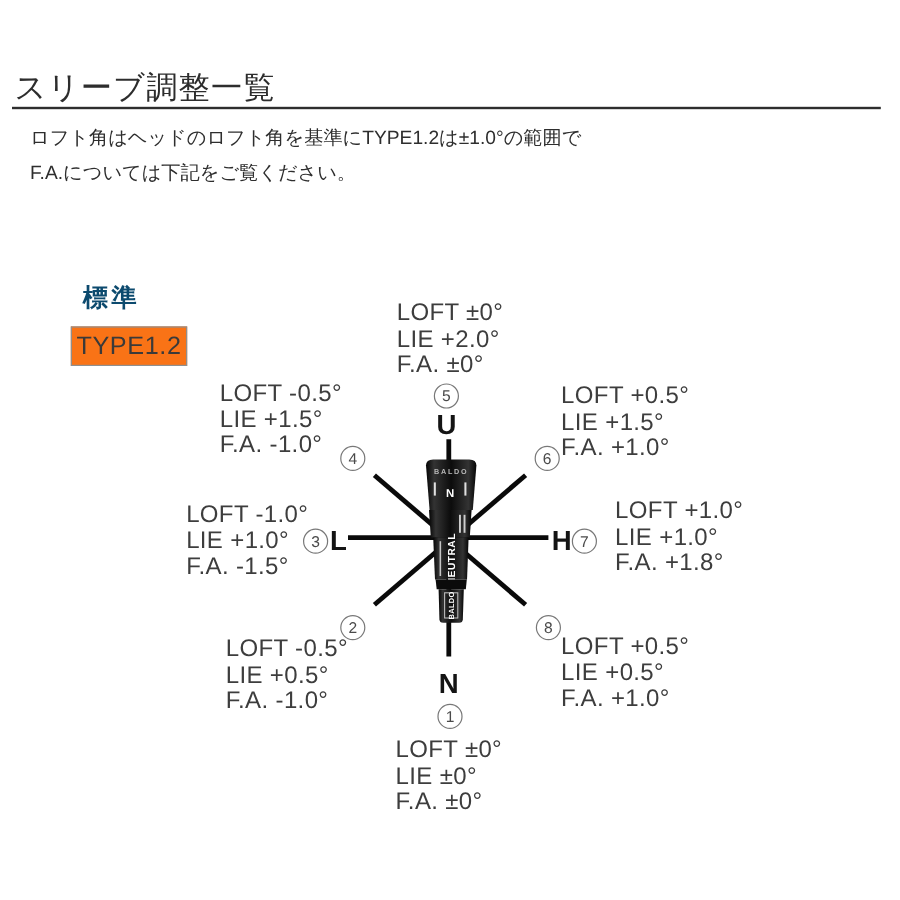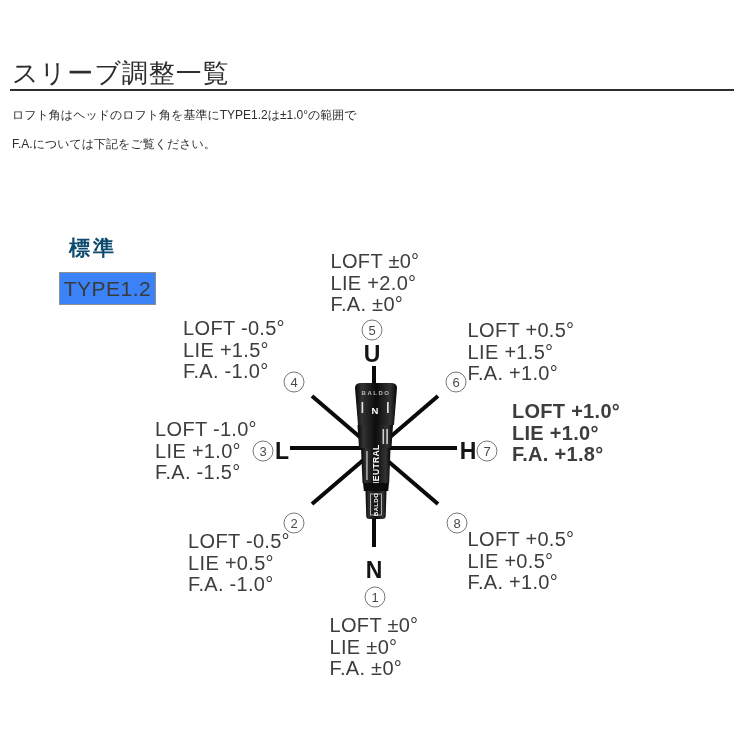--- a/index.html
+++ b/index.html
@@ -15,37 +15,37 @@
   
   .page-title {
     left:12px; top:56px;
     font-size:26px; color:#2d2d2d; letter-spacing:1px;
   }
   .title-rule {
     left:10px; top:89px; width:724px; height:2px;
     background:#2e2e2e;
   }
   .intro {
-    left:12px; top:101px;
-    font-size:12px; line-height:29px; color:#2e2e2e;
+    left:25px; top:101px;
+    font-size:16px; line-height:29px; color:#2e2e2e;
     white-space:nowrap;
   }
 
   
   .standard-label {
     left:69px; top:234px;
     font-size:21px; font-weight:bold; letter-spacing:3px;
     color:#0c4a6e;
   }
   .type-box {
     left:59px; top:272px; width:97px; height:33px;
     border:1px solid #8f8f8f;
     display:flex; align-items:center; justify-content:center;
     font-size:21px; color:#3a3a3a; letter-spacing:0.5px;
-    background:#3b82f6;
+    background:#f97316;
   }
 
   
   .diagram-svg { left:0; top:0; width:750px; height:750px; pointer-events:none; }
 
   
   .pos-block {
     position:absolute;
     transform:translateX(-50%);
     font-size:20px; line-height:21.5px;
@@ -144,21 +144,21 @@
   <div>LIE +1.5°</div>
   <div>F.A. +1.0°</div>
 </div>
 
 <div class="pos-block" style="left:206px; top:419px;">
   <div>LOFT -1.0°</div>
   <div>LIE +1.0°</div>
   <div>F.A. -1.5°</div>
 </div>
 
-<div class="pos-block" style="left:566px; top:401px;font-weight:bold;">
+<div class="pos-block" style="left:566px; top:416px;">
   <div>LOFT +1.0°</div>
   <div>LIE +1.0°</div>
   <div>F.A. +1.8°</div>
 </div>
 
 <div class="pos-block" style="left:239px; top:531px;">
   <div>LOFT -0.5°</div>
   <div>LIE +0.5°</div>
   <div>F.A. -1.0°</div>
 </div>

